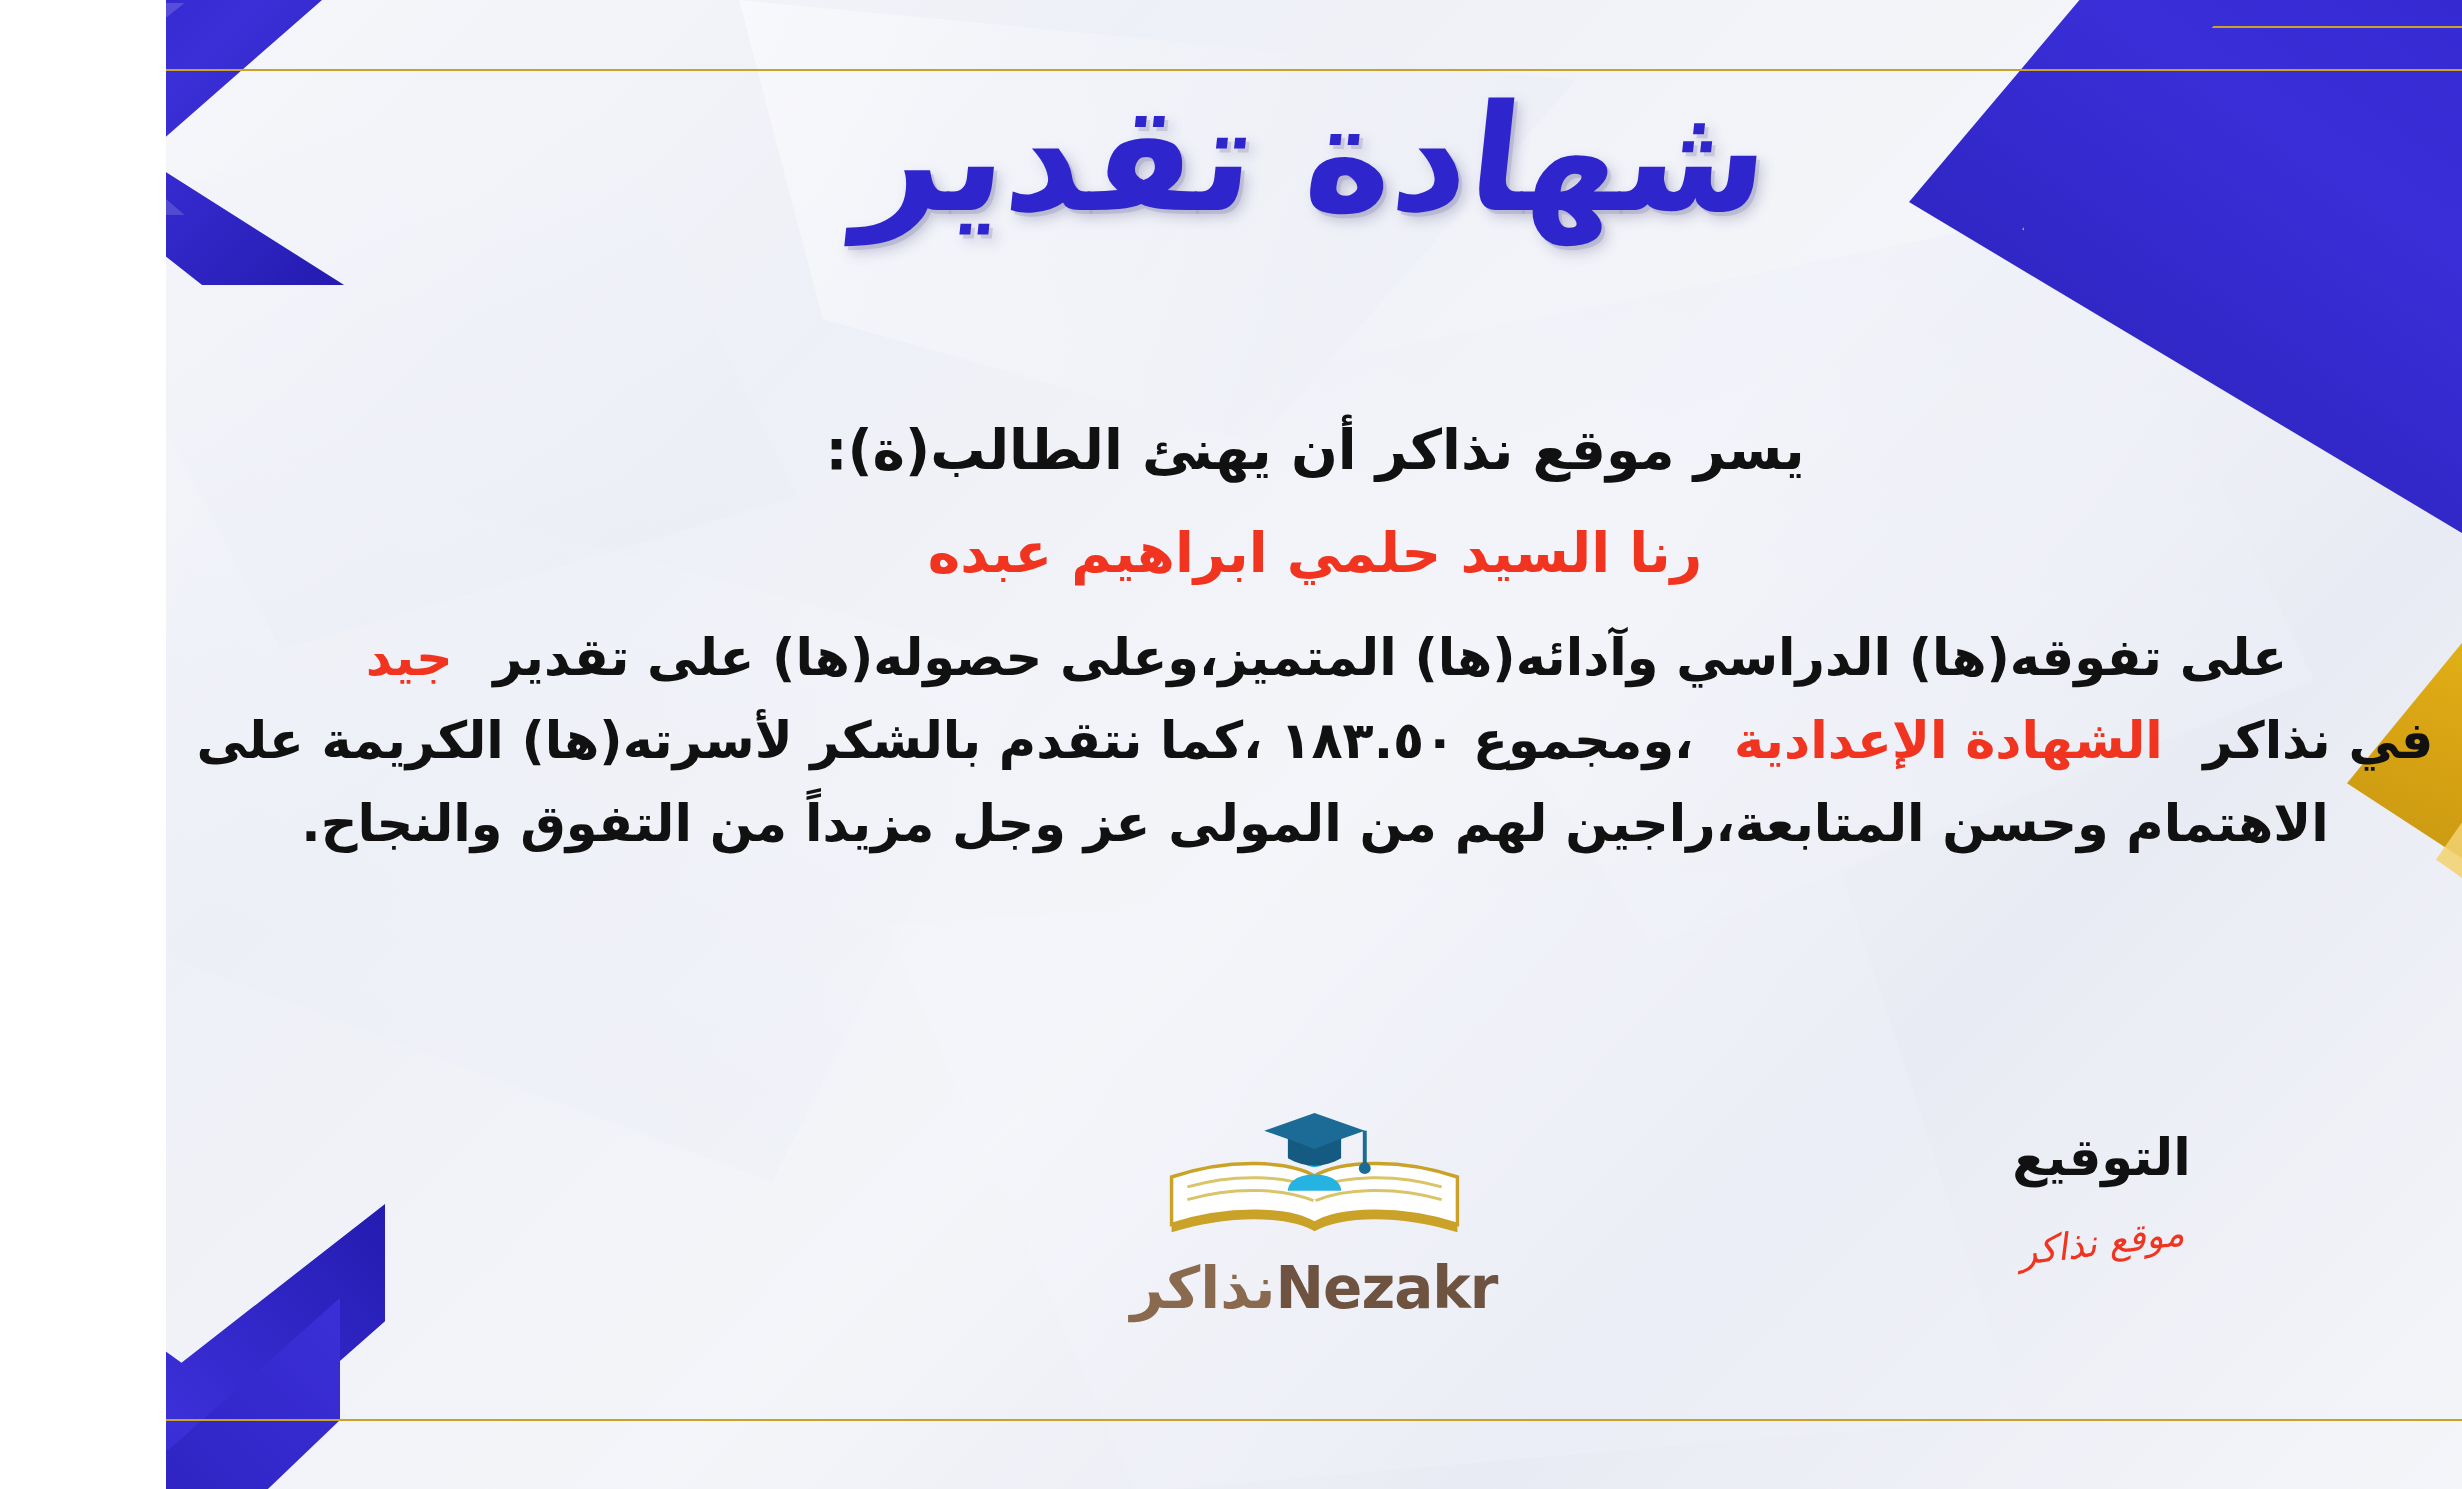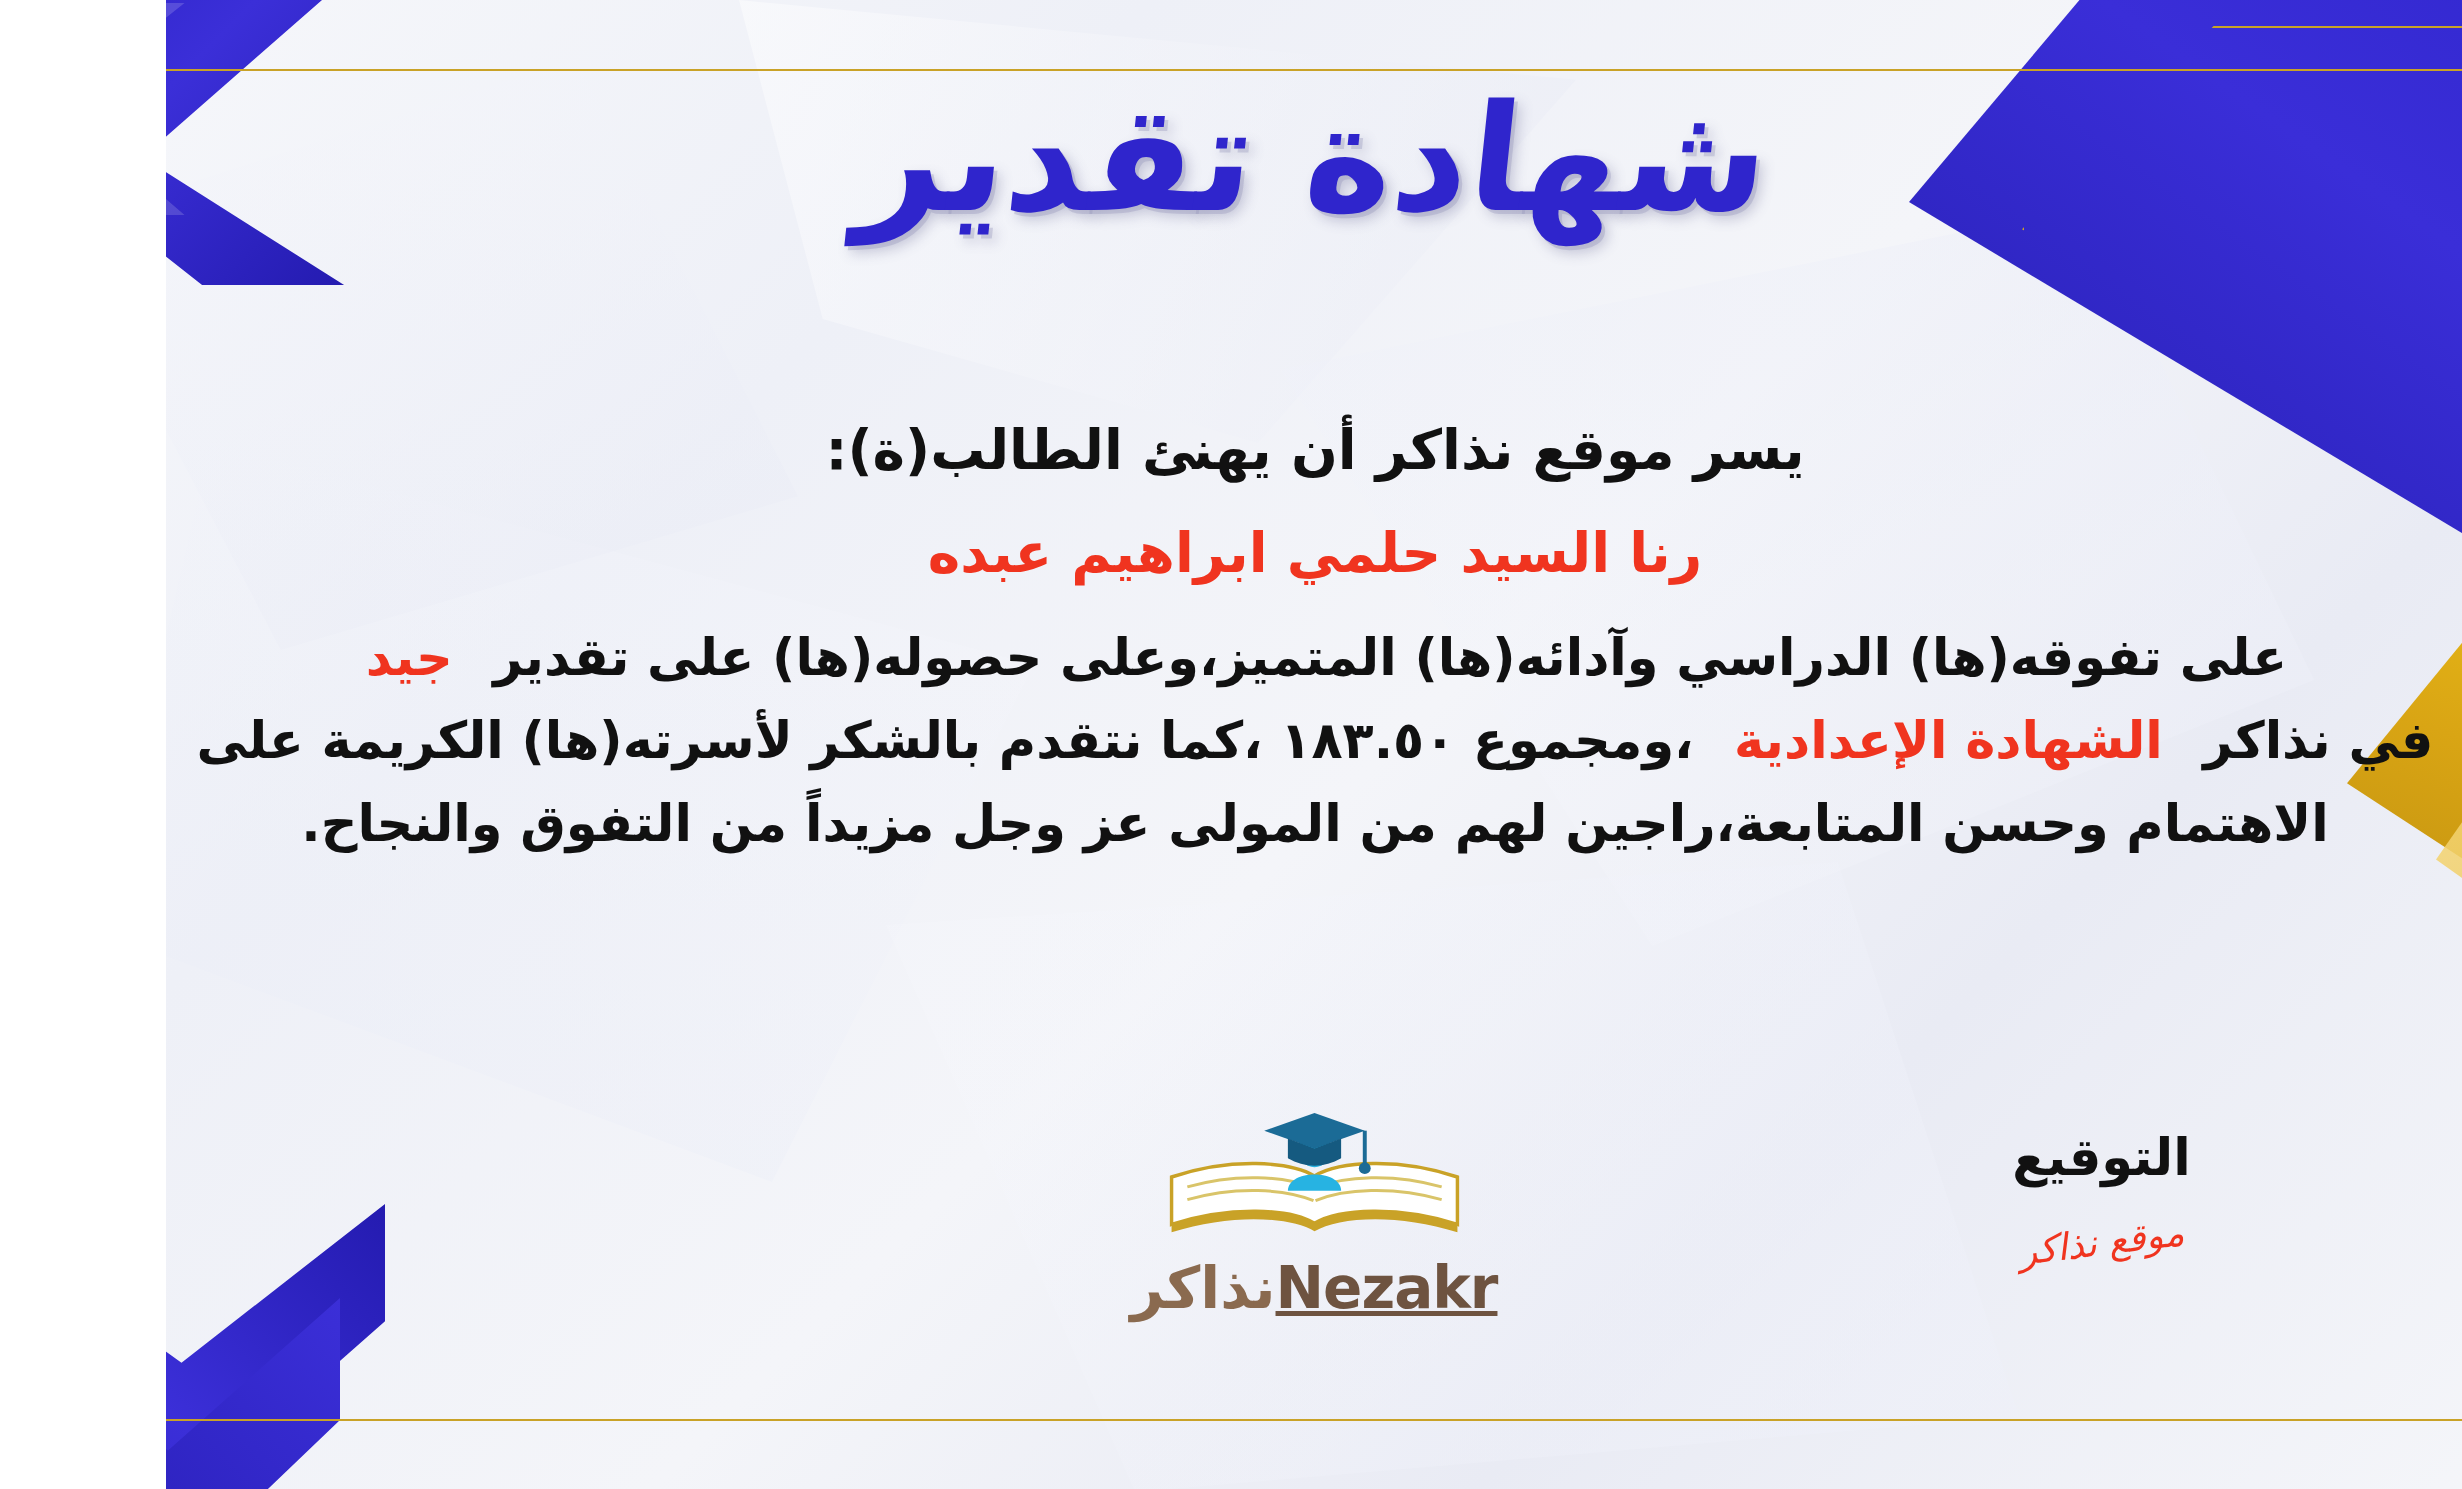--- a/index.html
+++ b/index.html
@@ -251,21 +251,21 @@
   }
   .logo-text {
     margin-top: 3px;
     font-size: 58px;
     font-weight: bold;
     color: #8a6a4f;
     font-family: "DejaVu Sans", "Liberation Sans", sans-serif;
     letter-spacing: -1px;
     white-space: nowrap;
   }
-  .logo-text .latin { color: #6e5340; text-decoration: underline; }
+  .logo-text .latin { color: #6e5340; }
 </style>
 </head>
 <body>
 
 <div class="certificate">
 
   <div class="facet f1"></div>
   <div class="facet f2"></div>
   <div class="facet f3"></div>
   <div class="facet f4"></div>

